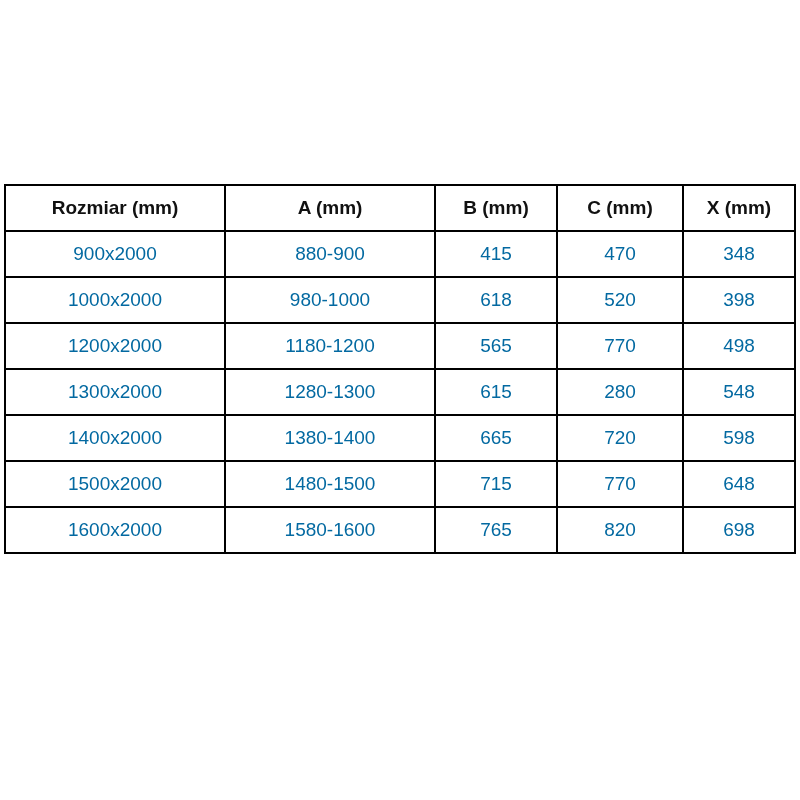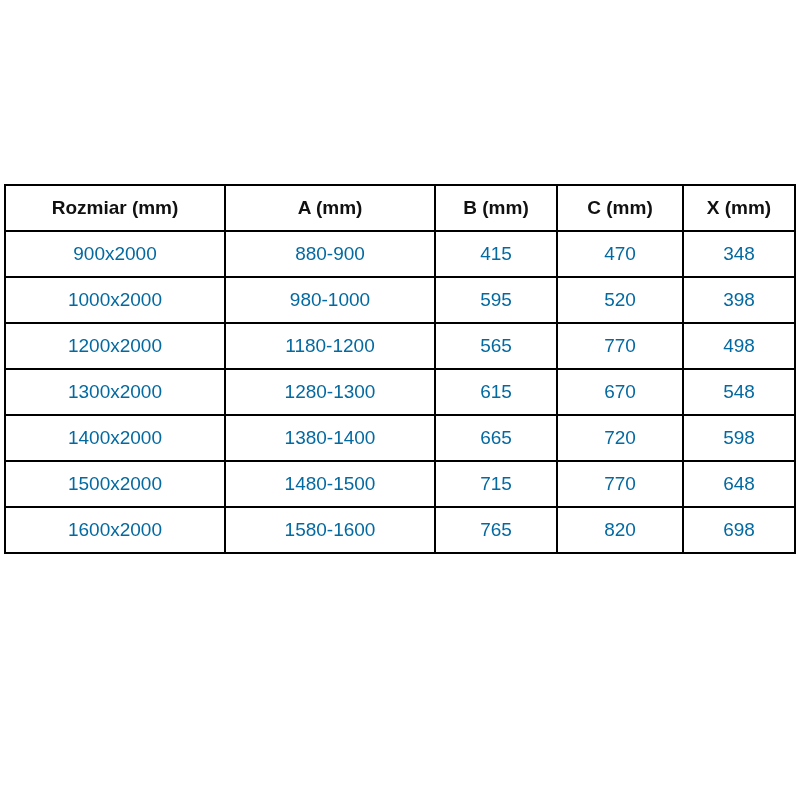--- a/index.html
+++ b/index.html
@@ -70,36 +70,36 @@
         <tr>
           <td>900x2000</td>
           <td>880-900</td>
           <td>415</td>
           <td>470</td>
           <td>348</td>
         </tr>
         <tr>
           <td>1000x2000</td>
           <td>980-1000</td>
-          <td>595</td>
+          <td>618</td>
           <td>520</td>
           <td>398</td>
         </tr>
         <tr>
           <td>1200x2000</td>
           <td>1180-1200</td>
           <td>565</td>
           <td>770</td>
           <td>498</td>
         </tr>
         <tr>
           <td>1300x2000</td>
           <td>1280-1300</td>
           <td>615</td>
-          <td>670</td>
+          <td>280</td>
           <td>548</td>
         </tr>
         <tr>
           <td>1400x2000</td>
           <td>1380-1400</td>
           <td>665</td>
           <td>720</td>
           <td>598</td>
         </tr>
         <tr>

